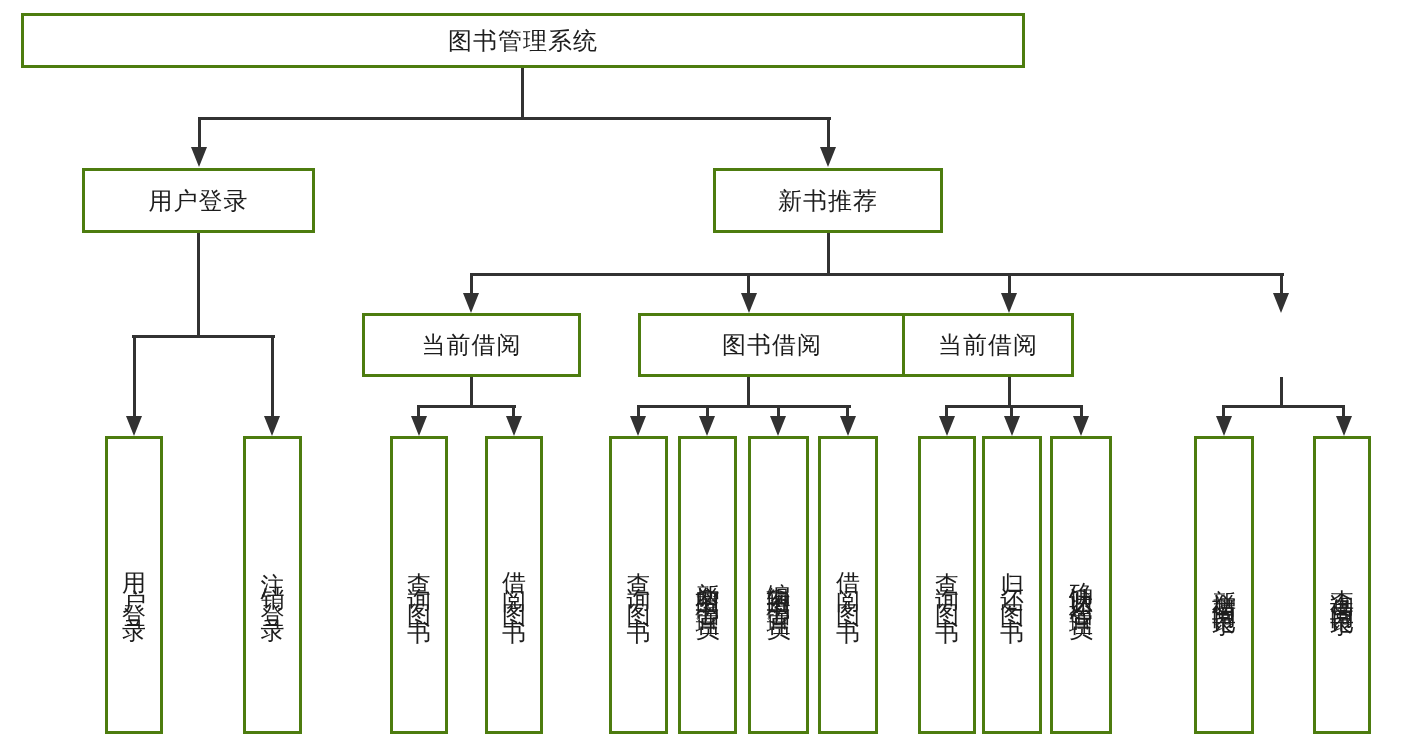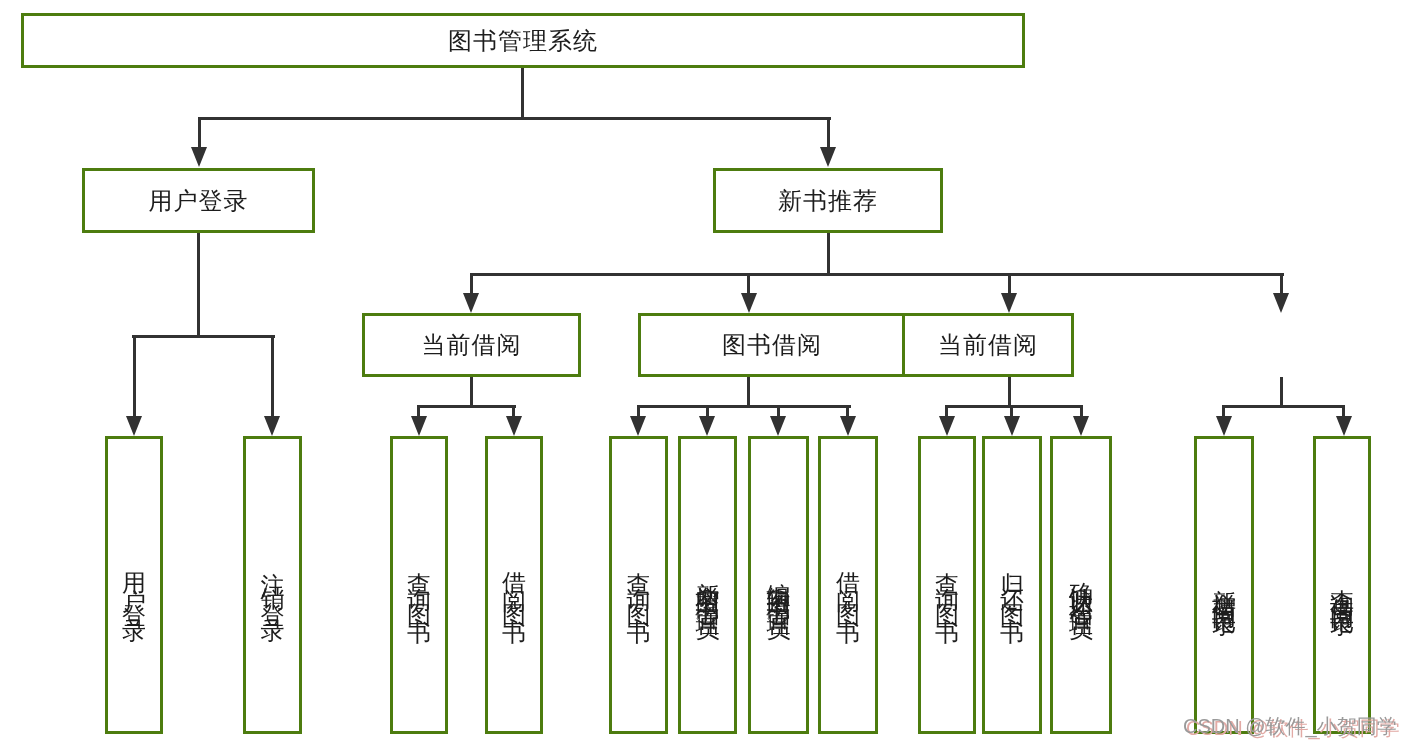--- a/index.html
+++ b/index.html
@@ -167,15 +167,14 @@
   <div class="arr" style="left:939px;top:416px"></div>
   <div class="vline" style="left:1010px;top:405px;height:14px"></div>
   <div class="arr" style="left:1004px;top:416px"></div>
   <div class="vline" style="left:1080px;top:405px;height:14px"></div>
   <div class="arr" style="left:1073px;top:416px"></div>
   <div class="vline" style="left:1222px;top:405px;height:14px"></div>
   <div class="arr" style="left:1216px;top:416px"></div>
   <div class="vline" style="left:1342px;top:405px;height:14px"></div>
   <div class="arr" style="left:1336px;top:416px"></div>
 
-  <div class="watermark">CSDN @软件_小贺同学</div>
 
 </div>
 
 </body></html>

